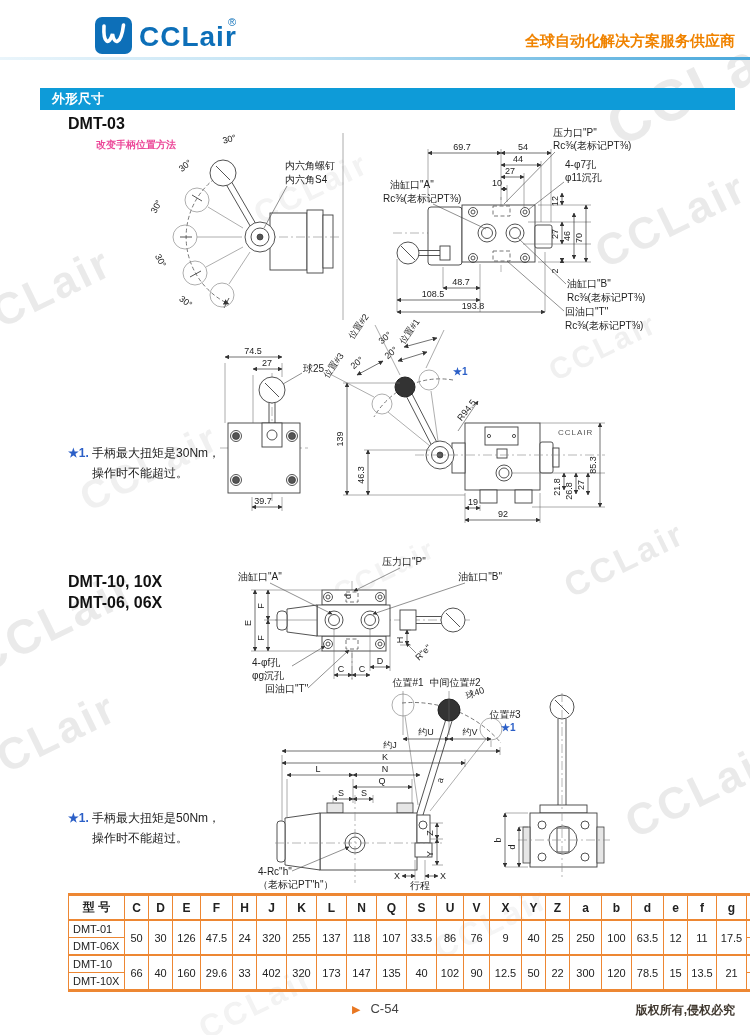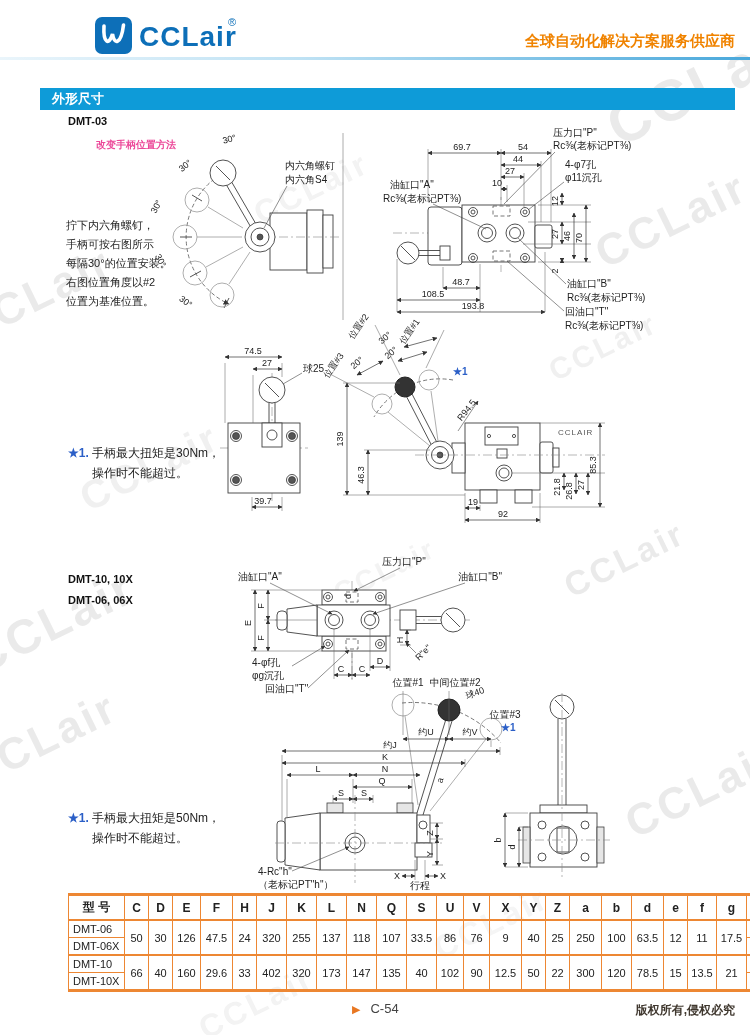--- a/index.html
+++ b/index.html
@@ -10,21 +10,21 @@
       transform:rotate(-26deg);pointer-events:none;white-space:nowrap;}
   
   .logo-icon{position:absolute;left:95px;top:17px;width:37px;height:37px;background:#0d6fb8;border-radius:7px;}
   .brand{position:absolute;left:139px;top:21px;font-size:28px;font-weight:bold;color:#0d6fb8;letter-spacing:1px;}
   .reg{position:absolute;left:228px;top:16px;font-size:11px;color:#0d6fb8;}
   .tagline{position:absolute;right:15px;top:32px;font-size:15px;font-weight:bold;color:#f08300;}
   .hdr-line{position:absolute;left:0;top:57px;width:750px;height:3px;
             background:linear-gradient(to right,#eaf5fb,#bfe2f4 40%,#49a8db);}
   .section-bar{position:absolute;left:40px;top:88px;width:695px;height:22px;background:#0e9bd8;}
   .section-bar span{display:block;padding-left:12px;line-height:22px;font-size:13px;font-weight:bold;color:#fff;}
-  .h1{position:absolute;font-size:11px;font-weight:bold;color:#111;}
+  .h1{position:absolute;font-size:16px;font-weight:bold;color:#111;}
   .h2{position:absolute;font-size:10px;font-weight:bold;color:#ec4899;}
   .desc{position:absolute;left:66px;top:216px;width:128px;font-size:11px;line-height:19px;color:#222;}
   .note{position:absolute;font-size:12px;line-height:20px;color:#222;}
   .note .star{color:#2b5fc7;font-weight:bold;}
   .note .ind{padding-left:24px;}
   
   svg{position:absolute;overflow:visible;}
   svg text{font-family:"Liberation Sans",sans-serif;fill:#222;}
   .t9{font-size:9px;} .t10{font-size:10px;} .t8{font-size:8px;letter-spacing:1px;fill:#555;} .star-t{fill:#2b5fc7;font-weight:bold;font-size:10px;}
   .ln{stroke:#3f3f3f;stroke-width:.9;fill:none;}
@@ -130,27 +130,20 @@
     <text class="t9" x="190" y="14" text-anchor="middle" transform="rotate(-14 190 14)">30°</text>
     <text class="t9" x="147" y="40" text-anchor="middle" transform="rotate(-38 147 40)">30°</text>
     <text class="t9" x="119" y="80" text-anchor="middle" transform="rotate(-62 119 80)">30°</text>
     <text class="t9" x="118" y="134" text-anchor="middle" transform="rotate(62 118 134)">30°</text>
     <text class="t9" x="144" y="176" text-anchor="middle" transform="rotate(36 144 176)">30°</text>
     <text class="t10" x="245" y="41">内六角螺钉</text>
     <text class="t10" x="245" y="55">内六角S4</text>
     <line class="ldr" x1="247" y1="58" x2="224" y2="100"></line>
   </svg>
 
-  <div class="desc">
-    <div>拧下内六角螺钉，</div>
-    <div>手柄可按右图所示</div>
-    <div>每隔30°的位置安装。</div>
-    <div>右图位置角度以#2</div>
-    <div>位置为基准位置。</div>
-  </div>
 
   <svg style="left:383px;top:112px;" width="352" height="223" viewBox="0 0 352 223">
     <line class="cl" x1="10" y1="121" x2="175" y2="121"></line>
     <line class="cl" x1="118" y1="85" x2="118" y2="160"></line>
     <g>
       <rect class="lf" x="45" y="95" width="34" height="58" rx="3"></rect>
       <rect class="lf" x="79" y="93" width="73" height="57"></rect>
       <rect class="lf" x="152" y="113" width="17" height="23" rx="2"></rect>
       <rect class="dsh" x="110" y="94" width="17" height="10" fill="none"></rect>
       <rect class="dsh" x="110" y="139" width="17" height="10" fill="none"></rect>
@@ -586,21 +579,21 @@
         <th>b</th>
         <th>d</th>
         <th>e</th>
         <th>f</th>
         <th>g</th>
         <th>h</th>
       </tr>
     </thead>
     <tbody>
       <tr>
-        <td class="model">DMT-06</td>
+        <td class="model">DMT-01</td>
         <td rowspan="2">50</td>
         <td rowspan="2">30</td>
         <td rowspan="2">126</td>
         <td rowspan="2">47.5</td>
         <td rowspan="2">24</td>
         <td rowspan="2">320</td>
         <td rowspan="2">255</td>
         <td rowspan="2">137</td>
         <td rowspan="2">118</td>
         <td rowspan="2">107</td>

